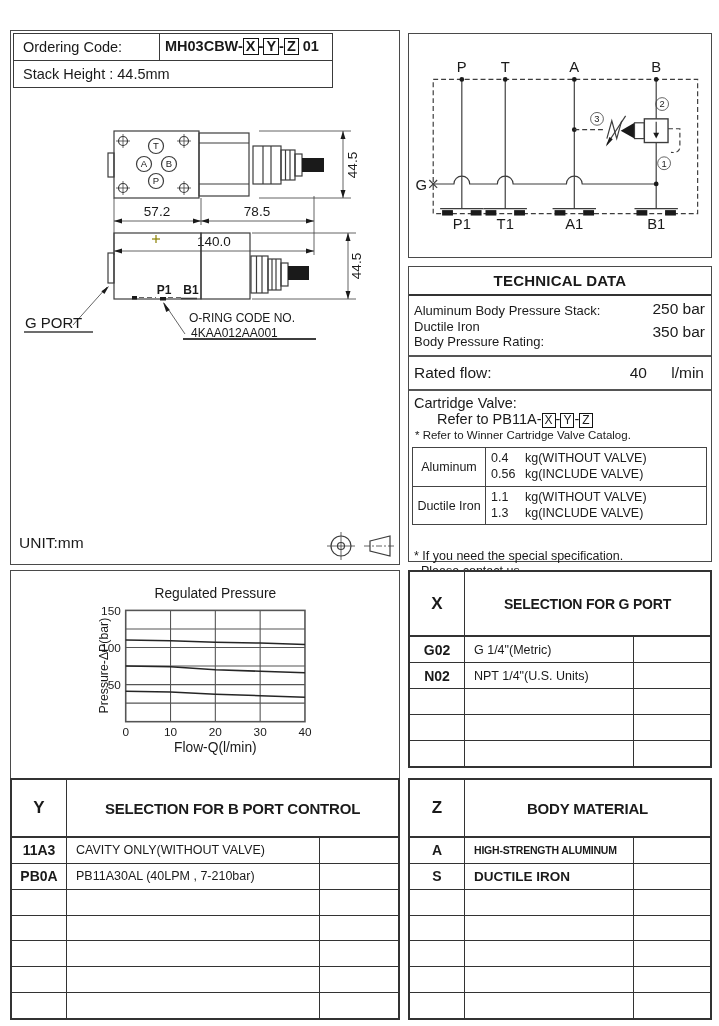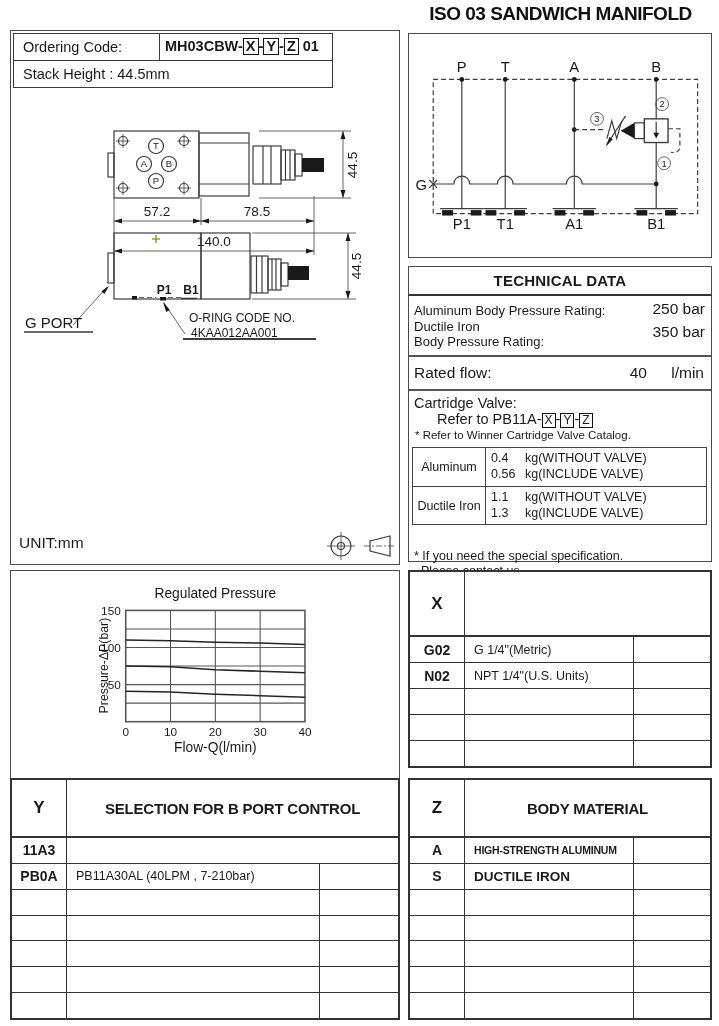--- a/index.html
+++ b/index.html
@@ -76,21 +76,20 @@
 .tick {font-size:12px;}
 .ty {text-anchor:end;}
 .tx {text-anchor:middle;}
 .unit-note {position:absolute;left:8px;top:503px;font-size:15.5px;}
 </style>
 </head>
 <body>
 
 <div class="page">
 
-  <div class="doc-title">ISO 03 SANDWICH MANIFOLD</div>
 
   <div class="box" style="left:10px;top:30px;width:390px;height:535px;">
 
     <div class="ord-label">Ordering Code:</div>
     <div class="ord-code"><span>MH03CBW-</span><span class="codebox">X</span><span>-</span><span class="codebox">Y</span><span>-</span><span class="codebox">Z</span><span class="ord-suffix">01</span></div>
     <div class="ord-stack">Stack Height : 44.5mm</div>
 
     <svg style="left:0;top:100px;" width="390" height="130" viewBox="0 0 390 130">
       <g class="draw">
         <rect x="97" y="22" width="6" height="24"></rect>
@@ -278,21 +277,21 @@
         <circle cx="190" cy="86" r="6.5" class="thin"></circle>
       </g>
       <text class="callout" x="256" y="74.5" text-anchor="middle">2</text>
       <text class="callout" x="258" y="134.5" text-anchor="middle">1</text>
       <text class="callout" x="190" y="89.5" text-anchor="middle">3</text>
     </svg>
   </div>
 
   <div class="box" style="left:408px;top:266px;width:304px;height:296px;">
     <div class="td-header">TECHNICAL DATA</div>
-    <div class="td-txt" style="left:5px;top:36px;">Aluminum Body Pressure Rating:</div>
+    <div class="td-txt" style="left:5px;top:36px;">Aluminum Body Pressure Stack:</div>
     <div class="td-val" style="right:6px;top:33px;">250 bar</div>
     <div class="td-txt" style="left:5px;top:52px;">Ductile Iron</div>
     <div class="td-txt" style="left:5px;top:67px;">Body Pressure Rating:</div>
     <div class="td-val" style="right:6px;top:56px;">350 bar</div>
     <div class="td-div" style="top:88px;"></div>
     <div class="td-txt" style="left:5px;top:97px;font-size:15.5px;">Rated flow:</div>
     <div class="td-val" style="right:64px;top:97px;">40</div>
     <div class="td-val" style="right:7px;top:97px;">l/min</div>
     <div class="td-div" style="top:122px;"></div>
     <div class="td-txt" style="left:5px;top:128px;font-size:14.5px;">Cartridge Valve:</div>
@@ -354,20 +353,21 @@
         <text x="297" y="168" class="tick tx">40</text>
         <polyline points="115,70.13333333333334 160.5,70.88666666666667 206,72.39333333333333 251.5,73.14666666666666 297,74.65333333333334" class="curve"></polyline>
         <polyline points="115,96.5 160.5,97.25333333333333 206,100.26666666666667 251.5,101.77333333333334 297,103.28" class="curve"></polyline>
         <polyline points="115,122.11333333333334 160.5,122.86666666666667 206,125.12666666666667 251.5,126.63333333333333 297,128.14" class="curve"></polyline>
       </svg>
   </div>
 
   <div class="sel-table" id="x-table" style="left:408px;top:570px;width:304px;height:198px;">
     <div class="sel-header">
       <div class="hcode">X</div>
+      <div class="htitle" style="font-size:14px;">SELECTION FOR G PORT</div>
     </div>
     <div class="sel-rows" id="x-rows">
         <div class="sel-row">
           <div class="sel-code">G02</div>
           <div class="sel-desc">G 1/4"(Metric)</div>
           <div class="sel-extra"></div>
         </div>
         <div class="sel-row">
           <div class="sel-code">N02</div>
           <div class="sel-desc">NPT 1/4"(U.S. Units)</div>
@@ -392,20 +392,21 @@
   </div>
 
   <div class="sel-table" id="y-table" style="left:10px;top:778px;width:390px;height:242px;">
     <div class="sel-header">
       <div class="hcode">Y</div>
       <div class="htitle">SELECTION FOR B PORT CONTROL</div>
     </div>
     <div class="sel-rows" id="y-rows">
         <div class="sel-row">
           <div class="sel-code">11A3</div>
+          <div class="sel-desc">CAVITY ONLY(WITHOUT VALVE)</div>
           <div class="sel-extra"></div>
         </div>
         <div class="sel-row">
           <div class="sel-code">PB0A</div>
           <div class="sel-desc">PB11A30AL (40LPM , 7-210bar)</div>
           <div class="sel-extra"></div>
         </div>
         <div class="sel-row">
           <div class="sel-code"></div>
           <div class="sel-desc"></div>

